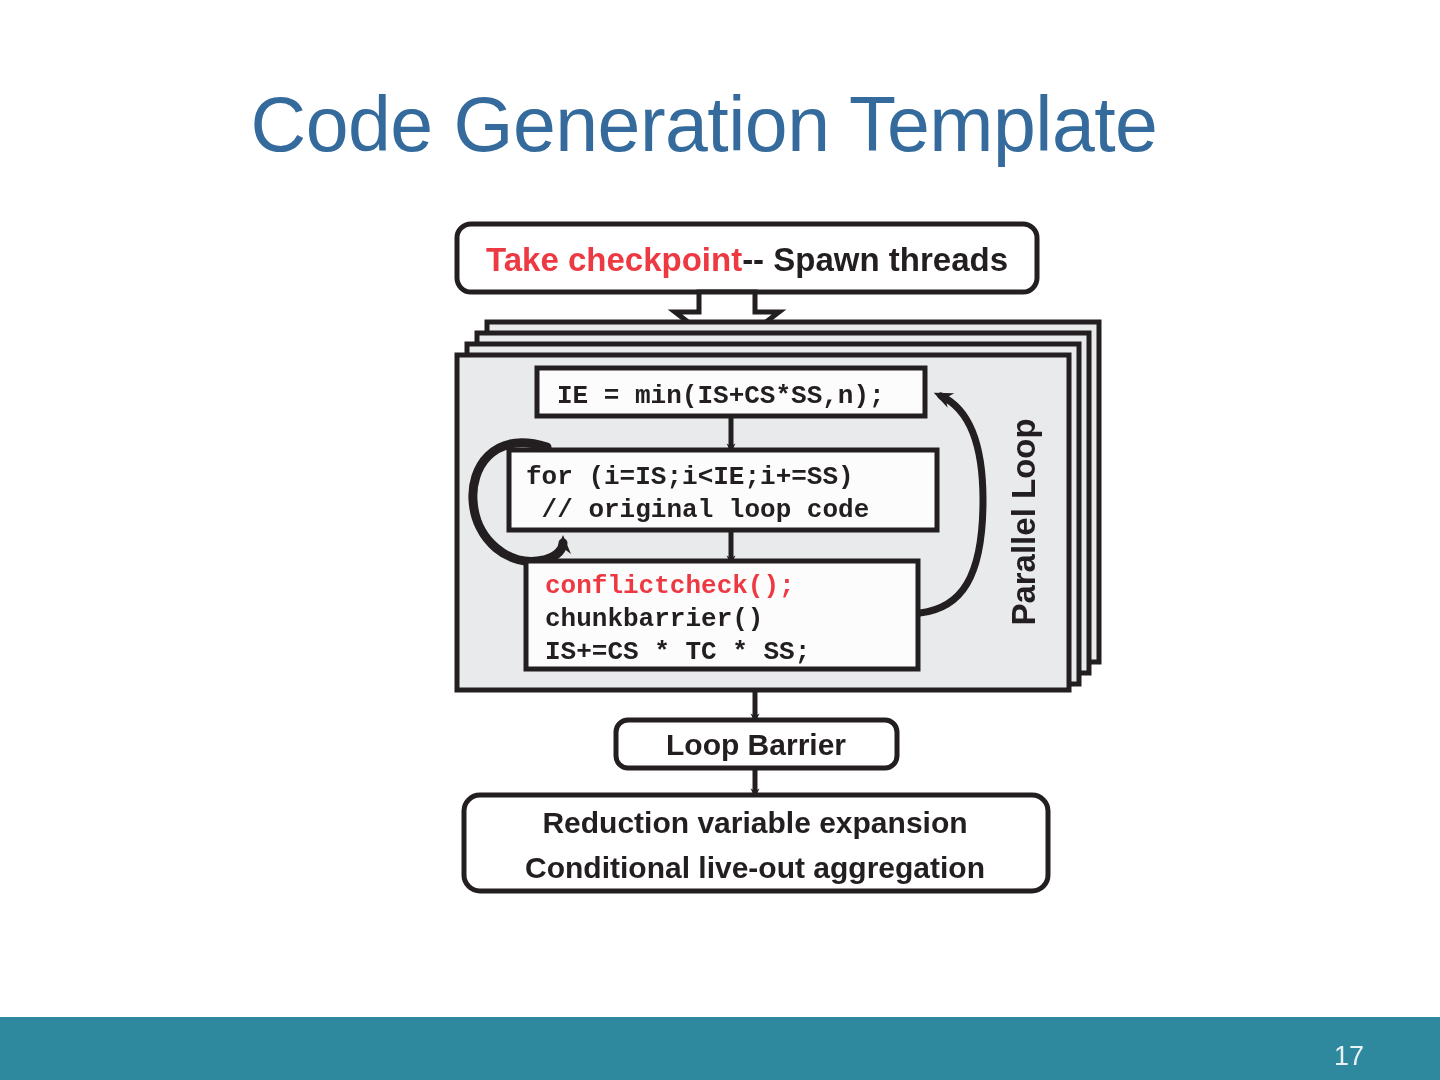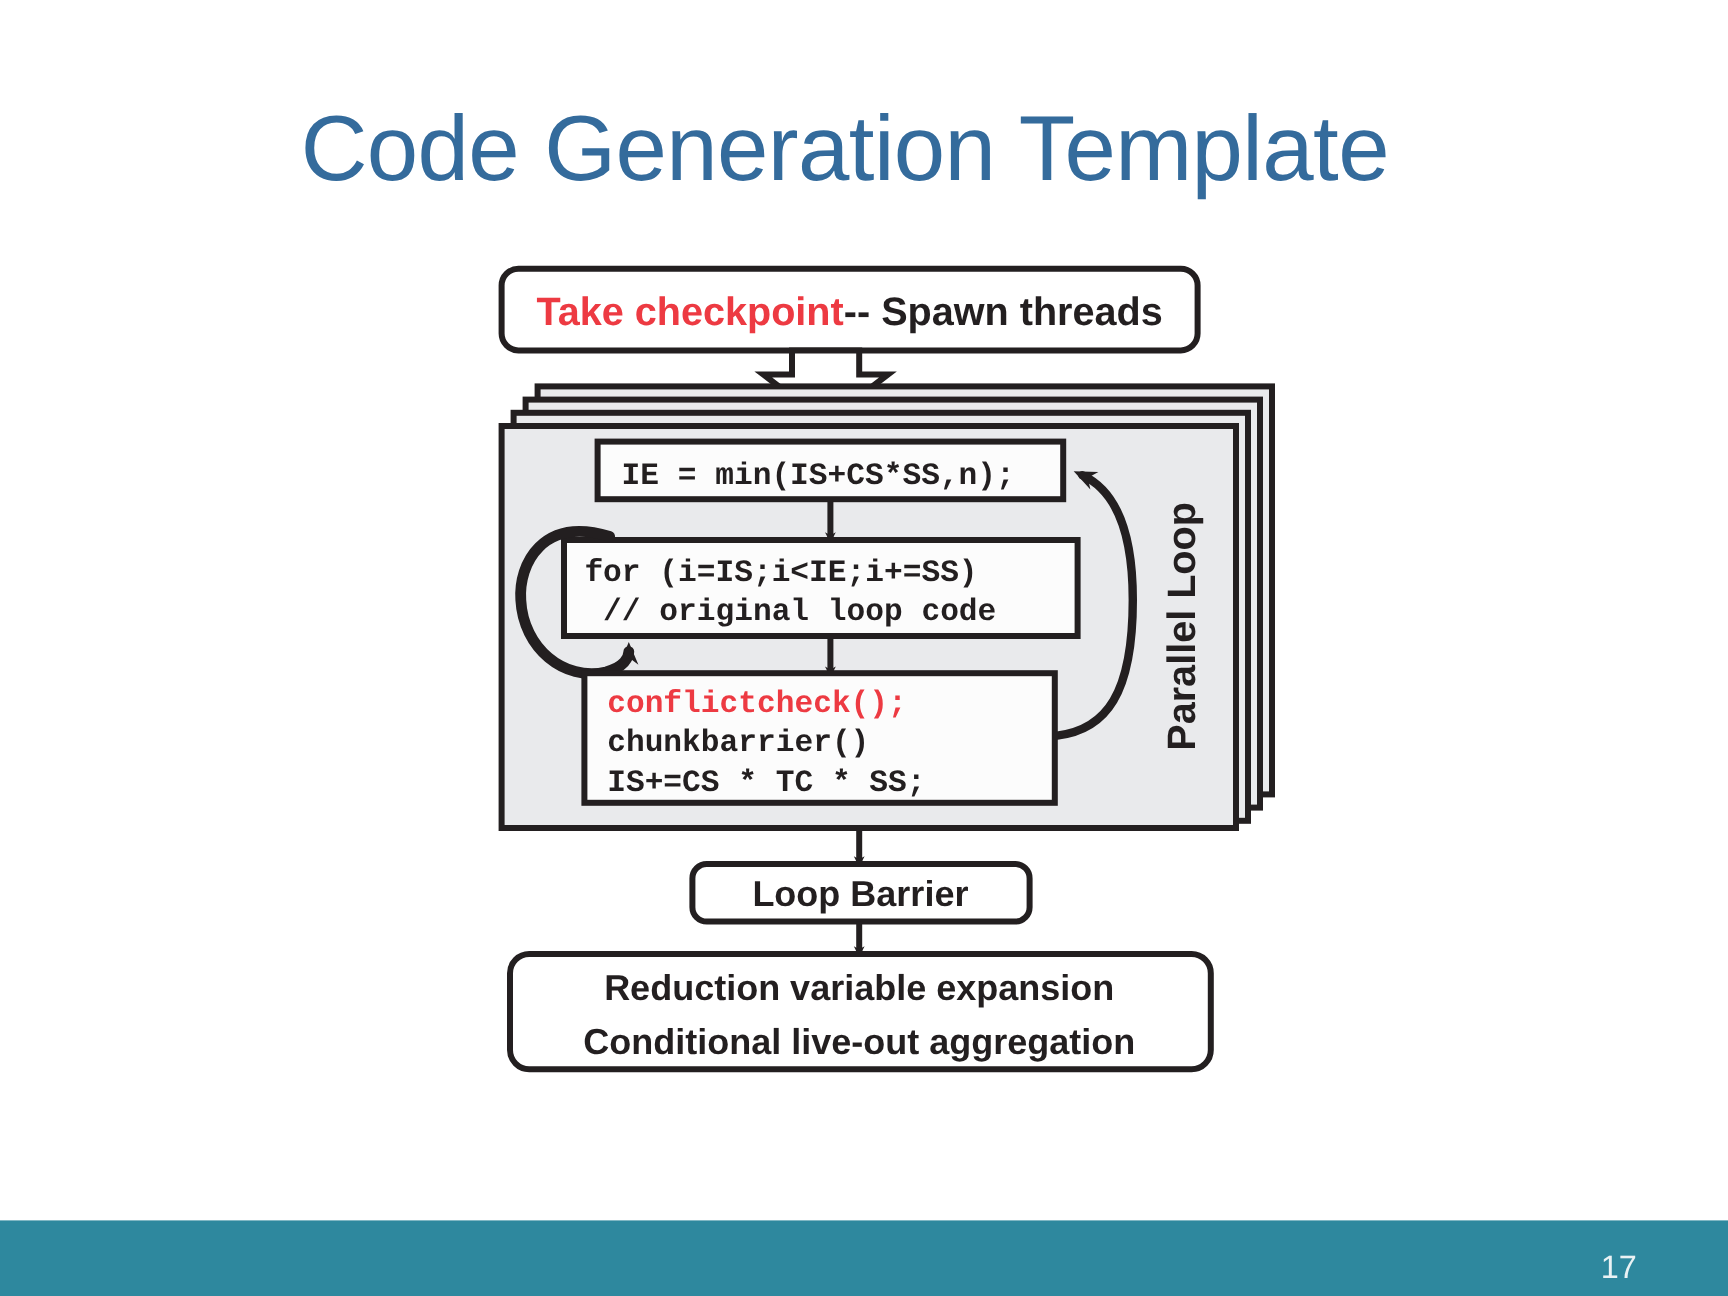--- a/index.html
+++ b/index.html
@@ -52,20 +52,21 @@
     margin-top: 13px;
   }
 
   
   .diagram {
     position: absolute;
     left: 0;
     top: 0;
     width: 1336px;
     height: 1017px;
+    padding-left: 39px;
   }
   .diagram svg {
     display: block;
   }
 
   
   .t-bold-sans {
     font-family: "Liberation Sans", sans-serif;
     font-weight: bold;
   }

